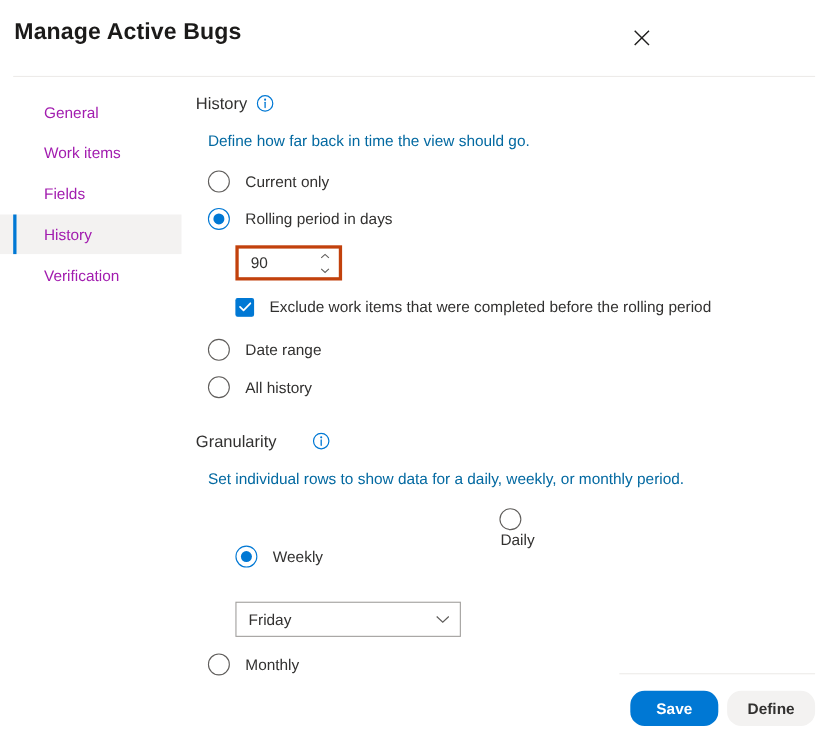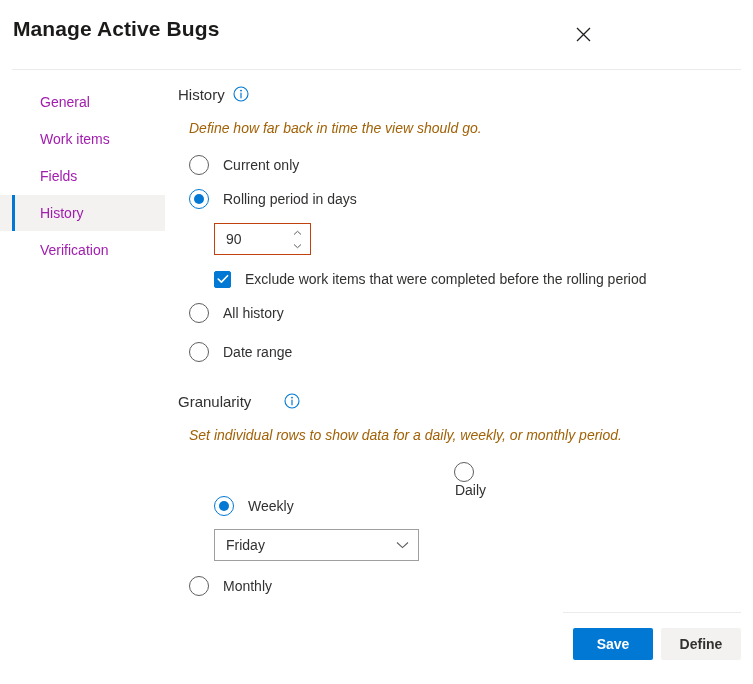--- a/index.html
+++ b/index.html
@@ -120,25 +120,24 @@
     display: inline-flex;
     align-items: center;
     justify-content: center;
     cursor: pointer;
     flex: 0 0 auto;
   }
   .info-icon svg { display: block; }
 
   .section-desc {
     font-size: 14px;
-    color: #a16207;
+    color: #0369a1;
     margin-top: 16px;
     margin-left: 11px;
     white-space: nowrap;
-    font-style: italic;
   }
 
   
   .radio-row {
     display: flex;
     align-items: center;
     margin-left: 11px;
     cursor: pointer;
     height: 20px;
   }
@@ -174,21 +173,21 @@
     white-space: nowrap;
     text-align: right;
   }
 
   
   .number-field {
     margin-left: 36px;
     margin-top: 14px;
     width: 97px;
     height: 32px;
-    border: 1px solid #c2410c;
+    border: 3px solid #c2410c;
     background: #ffffff;
     display: flex;
     align-items: stretch;
     position: relative;
   }
   .number-value {
     flex: 1;
     display: flex;
     align-items: center;
     padding-left: 11px;
@@ -247,21 +246,21 @@
   .checkbox-label {
     font-size: 14px;
     color: #323130;
     margin-left: 14px;
     white-space: nowrap;
   }
 
   
   .dropdown {
     margin-left: 36px;
-    margin-top: 13px;
+    margin-top: 31px;
     width: 205px;
     height: 32px;
     border: 1px solid #a19f9d;
     background: #ffffff;
     display: flex;
     align-items: center;
     justify-content: space-between;
     padding: 0 9px 0 11px;
     cursor: pointer;
   }
@@ -300,21 +299,21 @@
     height: 32px;
     min-width: 80px;
     padding: 0 16px;
     font-size: 14px;
     font-family: "Liberation Sans", sans-serif;
     border: none;
     cursor: pointer;
     display: flex;
     align-items: center;
     justify-content: center;
-    border-radius: 2px;
+    border-radius: 13px;
   }
   .btn-primary {
     background: #0078d4;
     color: #ffffff;
     font-weight: 600;
   }
   .btn-secondary {
     background: #f3f2f1;
     color: #323130;
     font-weight: 600;
@@ -402,28 +401,28 @@
 
   <div class="checkbox-row">
     <span class="checkbox checked">
       <svg width="12" height="10" viewBox="0 0 12 10">
         <path d="M1.2 5 L4.4 8.1 L10.6 1.7" stroke="#ffffff" stroke-width="1.6" fill="none" stroke-linecap="round" stroke-linejoin="round"></path>
       </svg>
     </span>
     <span class="checkbox-label">Exclude work items that were completed before the rolling period</span>
   </div>
 
+  <div class="radio-row" style="margin-top:19px;">
+    <span class="radio"></span>
+    <span class="radio-label">Date range</span>
+  </div>
+
   <div class="radio-row" style="margin-top:14px;">
     <span class="radio"></span>
     <span class="radio-label">All history</span>
-  </div>
-
-  <div class="radio-row" style="margin-top:19px;">
-    <span class="radio"></span>
-    <span class="radio-label">Date range</span>
   </div>
 
   <div class="section-heading-row" style="margin-top:29px;gap:33px;">
     <span class="section-heading">Granularity</span>
     <span class="info-icon">
       <svg width="16" height="16" viewBox="0 0 16 16">
         <circle cx="8" cy="8" r="7" fill="none" stroke="#0078d4" stroke-width="1.1"></circle>
         <circle cx="8" cy="4.6" r="0.95" fill="#0078d4"></circle>
         <path d="M8 7 L8 11.8" stroke="#0078d4" stroke-width="1.2" stroke-linecap="round"></path>
       </svg>

